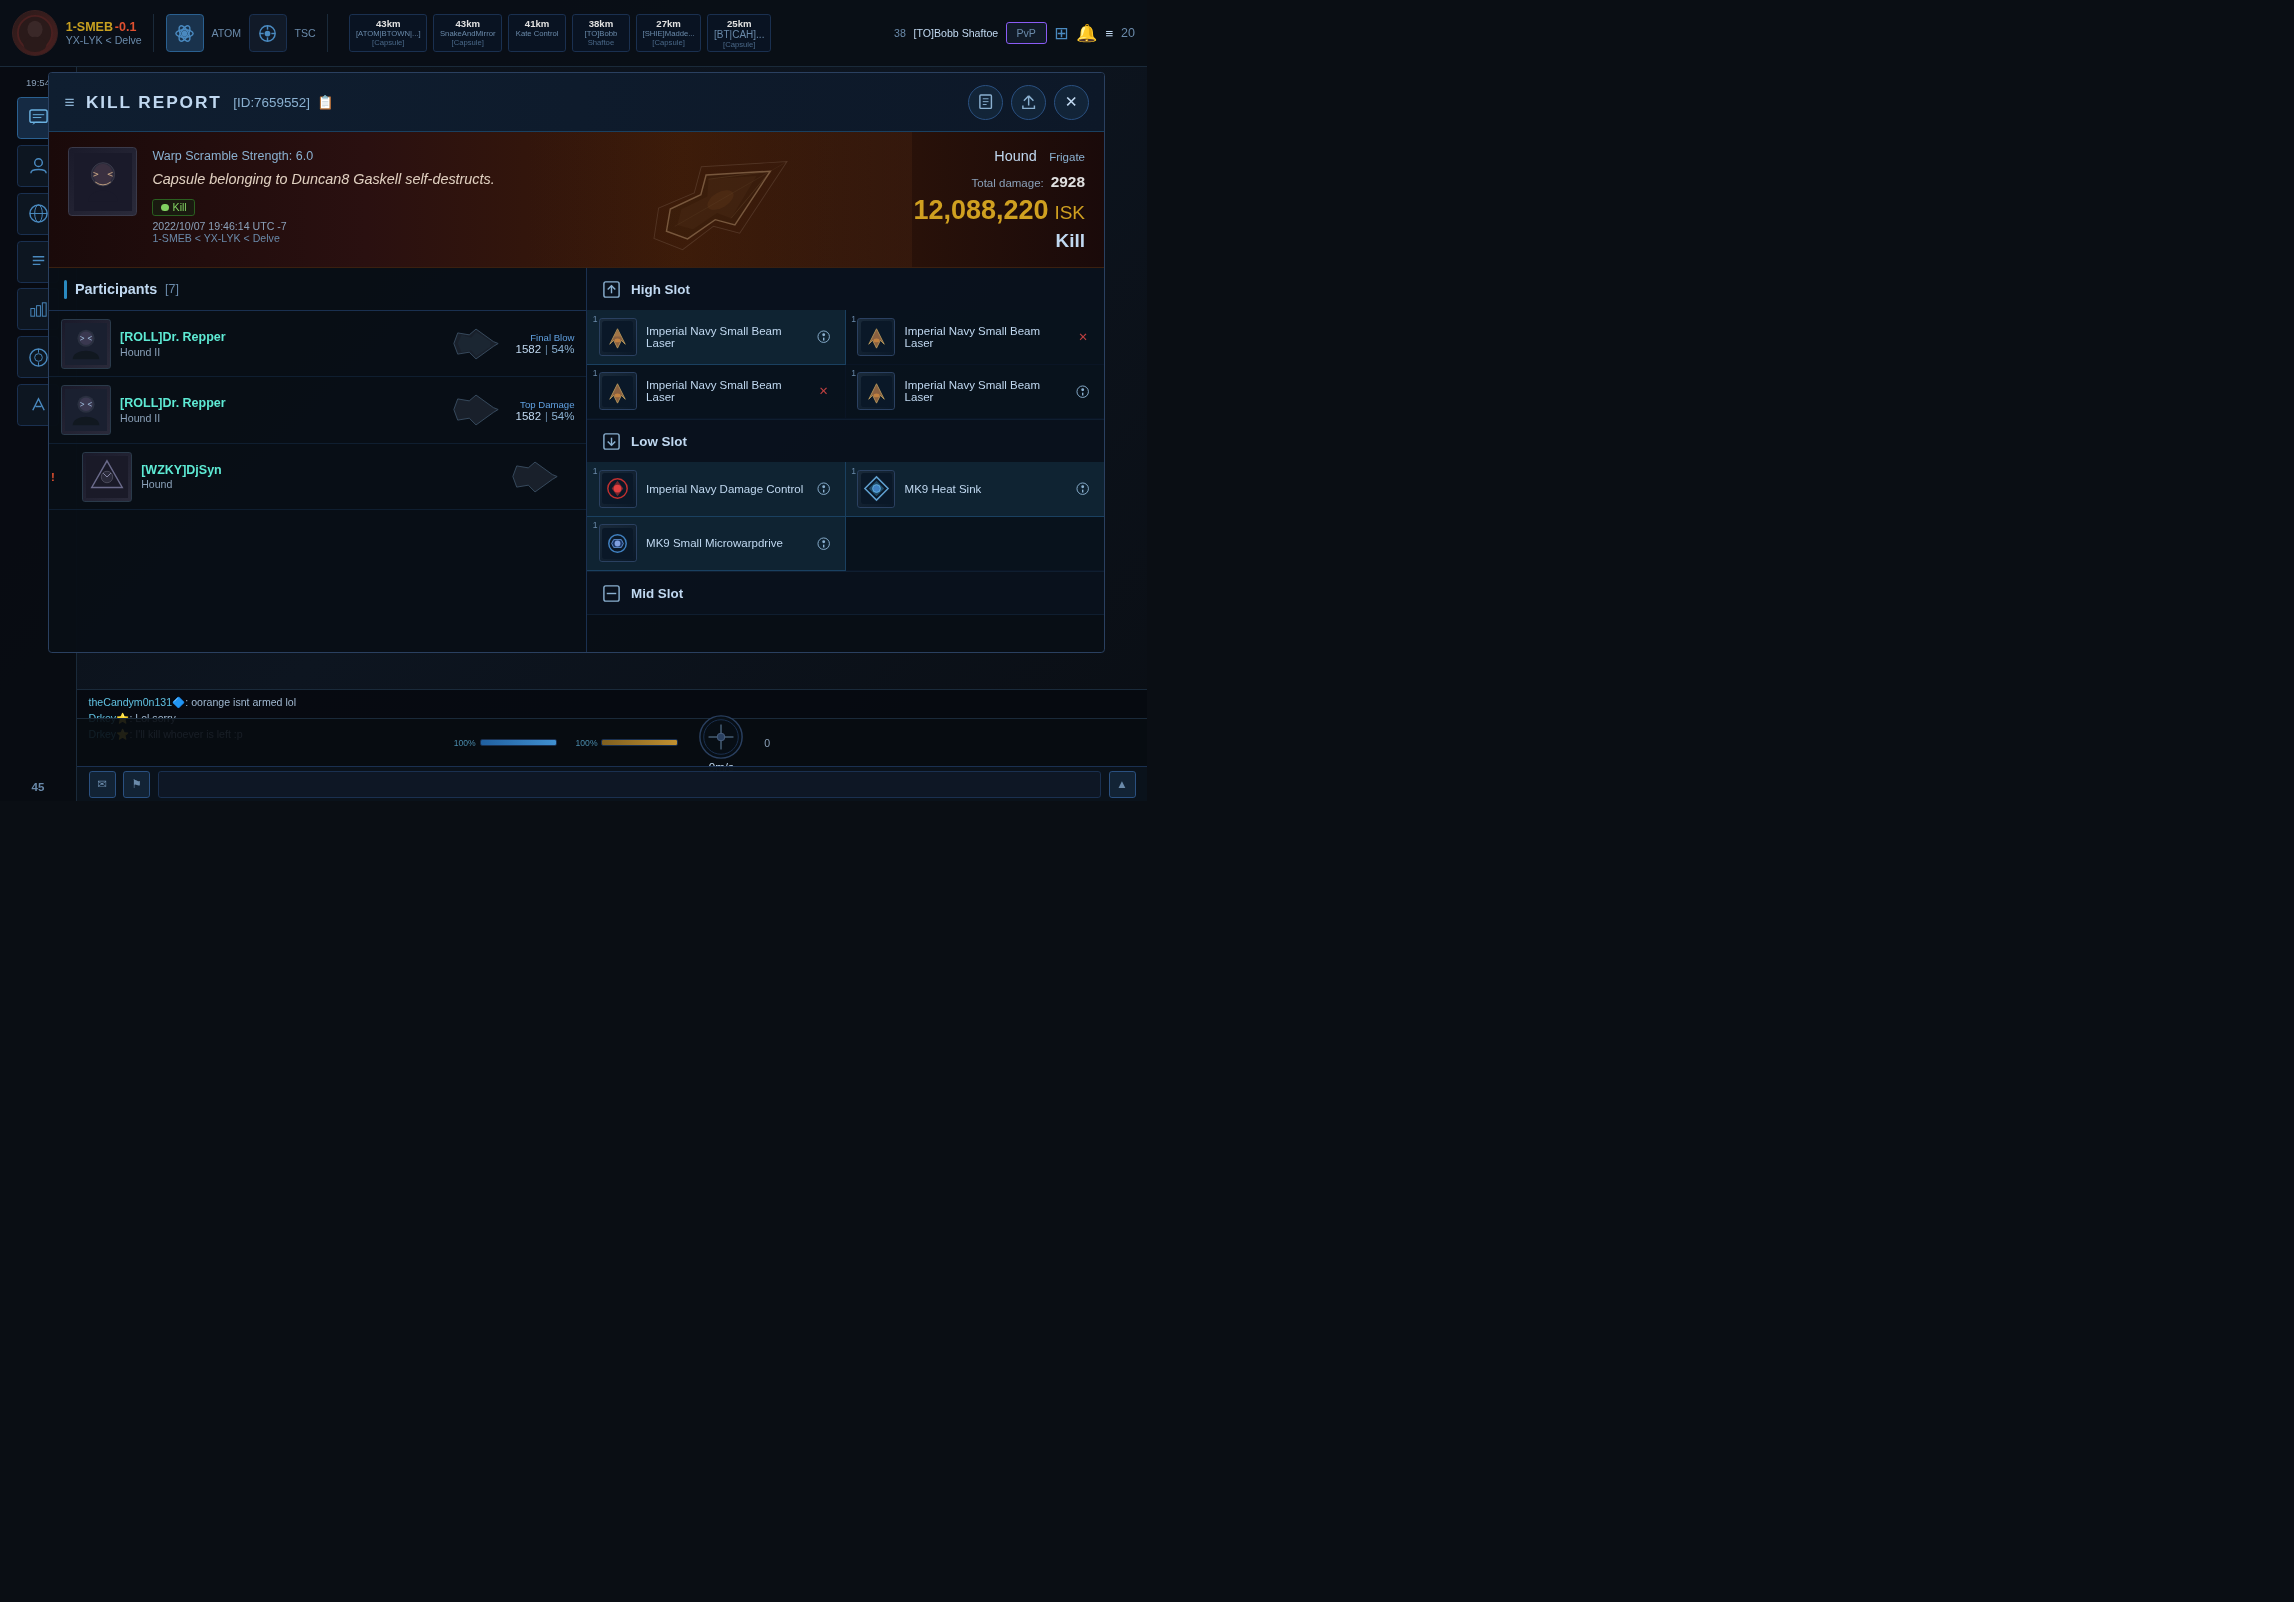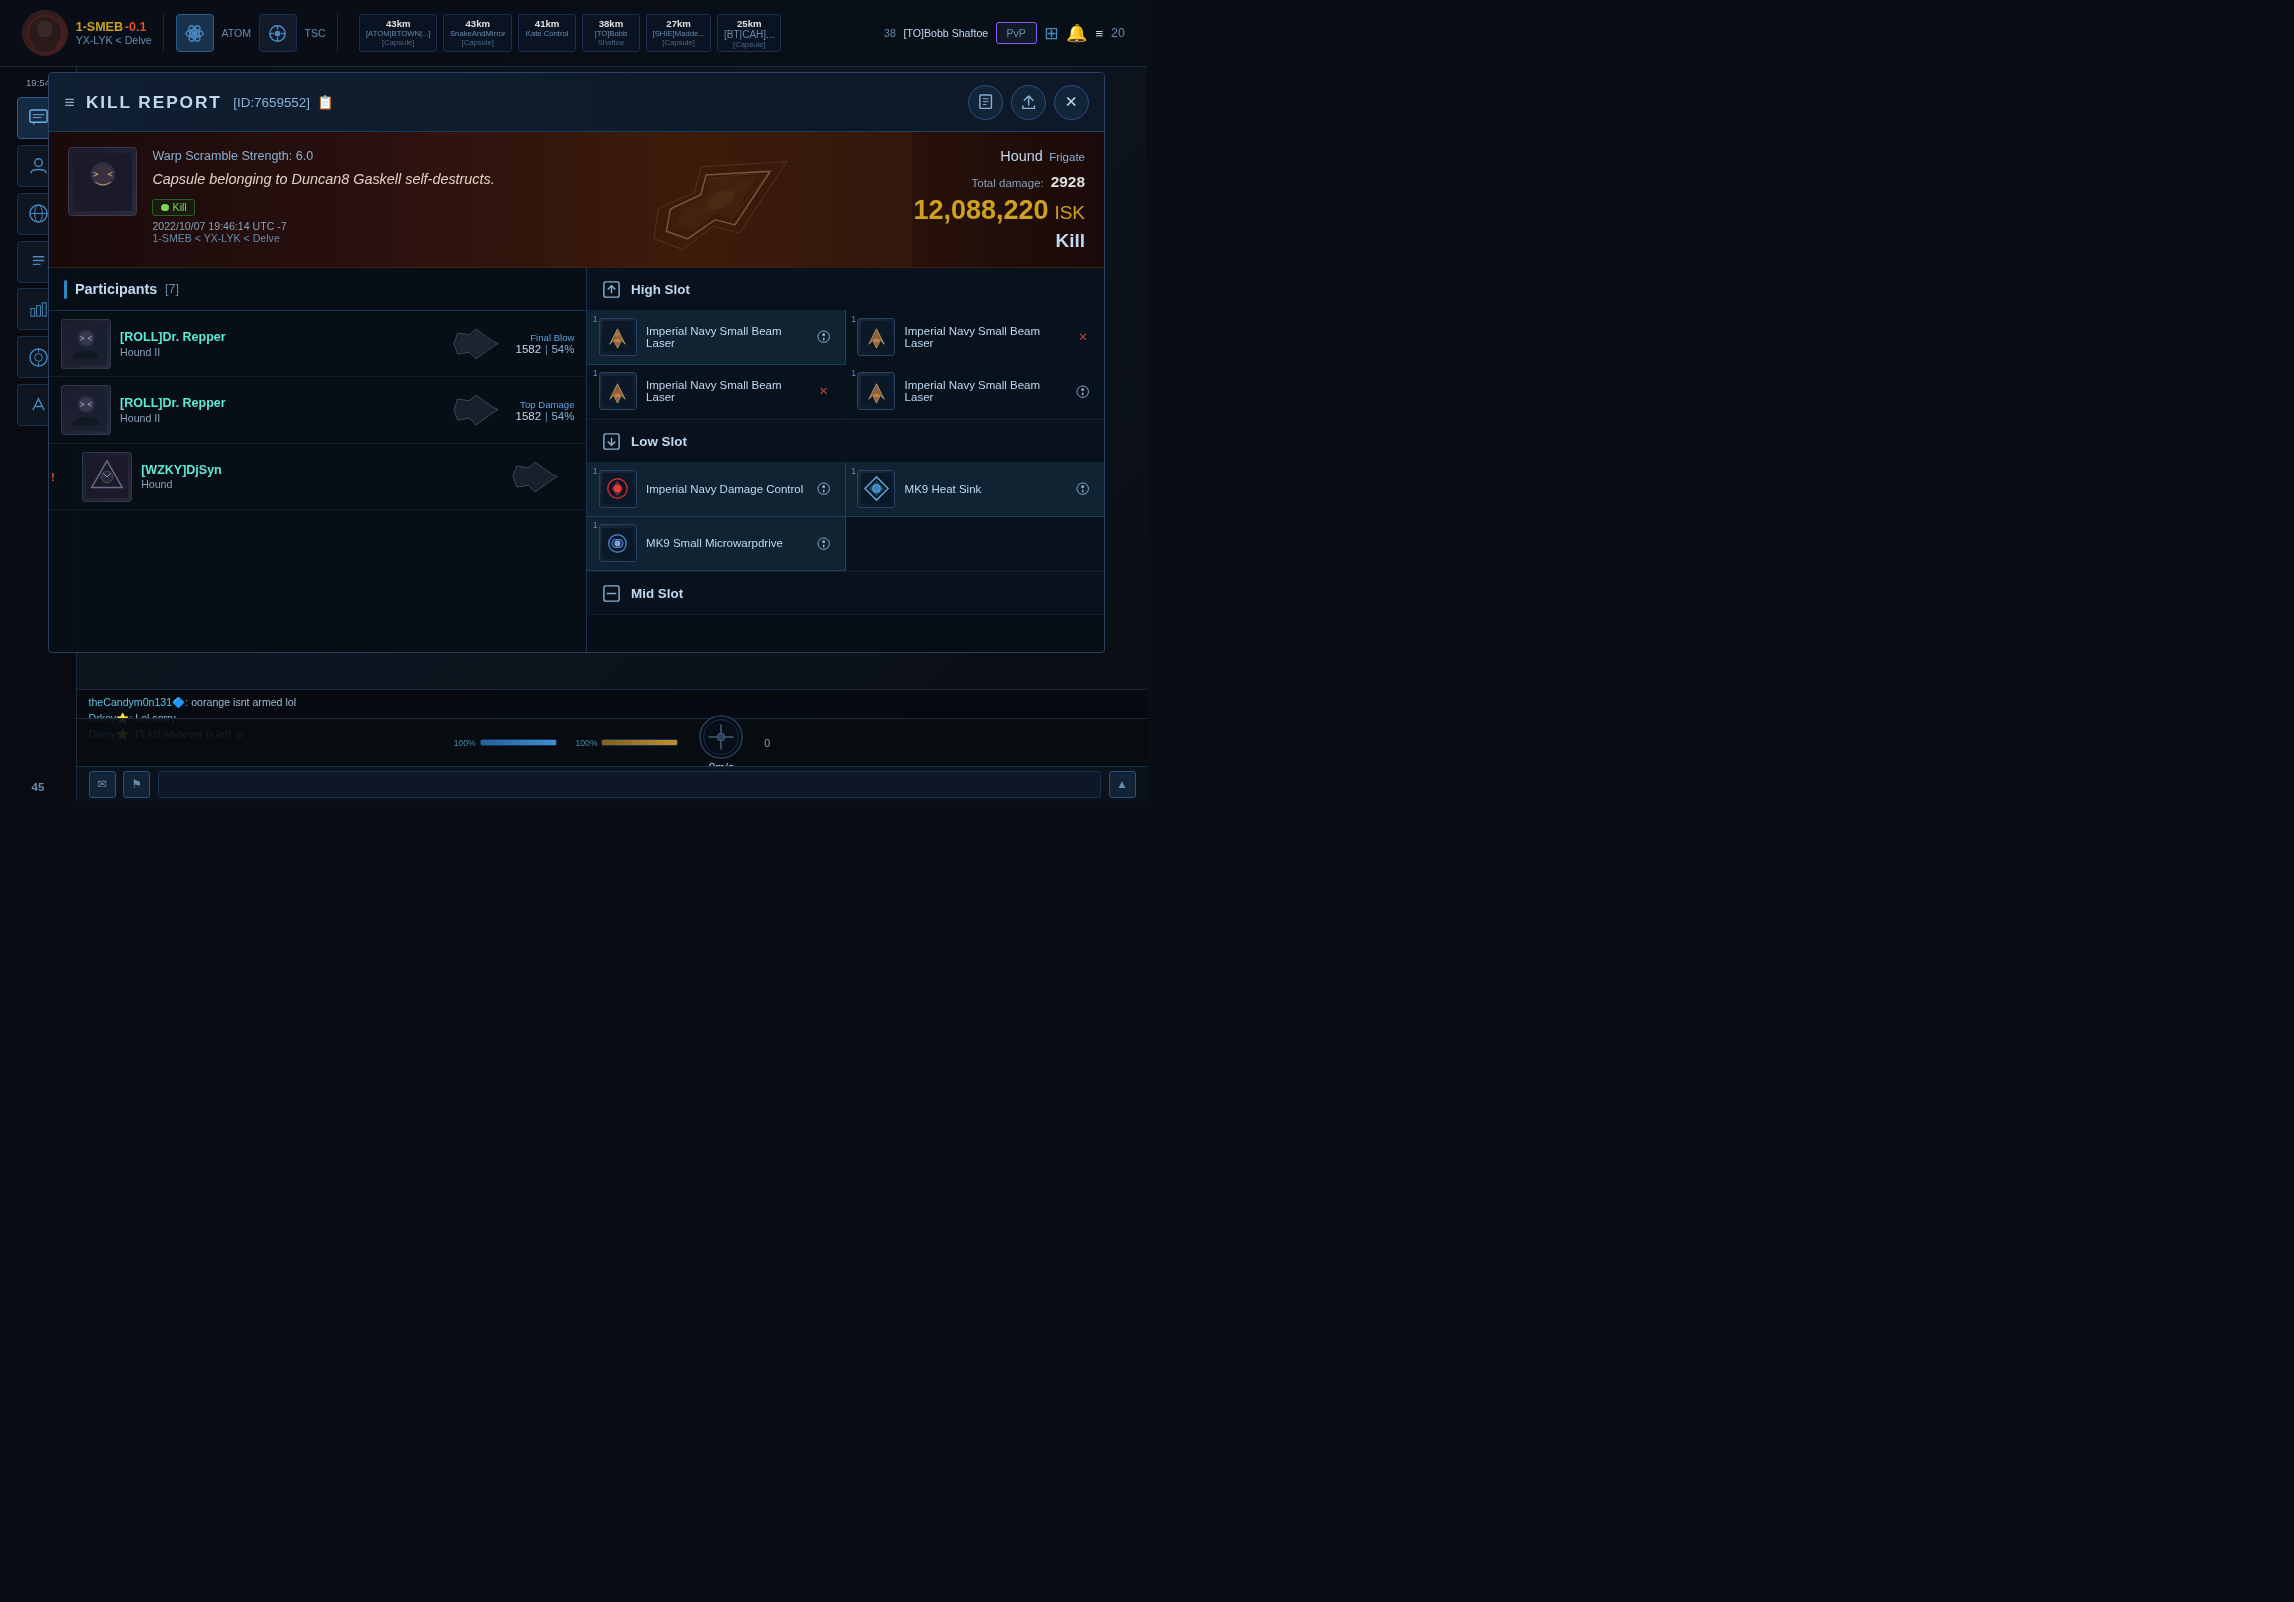--- a/index.html
+++ b/index.html
@@ -21,21 +21,21 @@
 
     
     .top-bar {
       position: absolute;
       top: 0; left: 0; right: 0;
       height: 67px;
       background: rgba(10,15,22,0.95);
       border-bottom: 1px solid #1a2a3a;
       display: flex;
       align-items: center;
-      padding: 0 22px;
+      padding: 0 12px;
       gap: 7.7px;
     }
 
     .player-avatar-small {
       width: 46px;
       height: 46px;
       border-radius: 50%;
       background: linear-gradient(135deg, #2a1a1a, #4a2020);
       border: 1.9px solid #3a2020;
       overflow: hidden;
@@ -873,21 +873,21 @@
           <span>Kill</span>
         </span>
       </div>
       <div class="kill-date">2022/10/07 19:46:14 UTC -7</div>
       <div class="kill-location">1-SMEB &lt; YX-LYK &lt; Delve</div>
     </div>
 
     <div class="kill-stats">
       <div>
         <span class="ship-type-name">Hound</span>
-        <span class="ship-type-class" style="margin-left:2px;">Frigate</span>
+        <span class="ship-type-class" style="margin-left:8px;">Frigate</span>
       </div>
       <div class="damage-label">
         <span>Total damage:</span>
         <span class="damage-value" style="margin-left:3.8px;">2928</span>
       </div>
       <div style="display:flex;align-items:baseline;gap:5.8px;justify-content:flex-end;">
         <span class="isk-value">12,088,220</span>
         <span class="isk-label">ISK</span>
       </div>
       <div class="kill-type">Kill</div>

